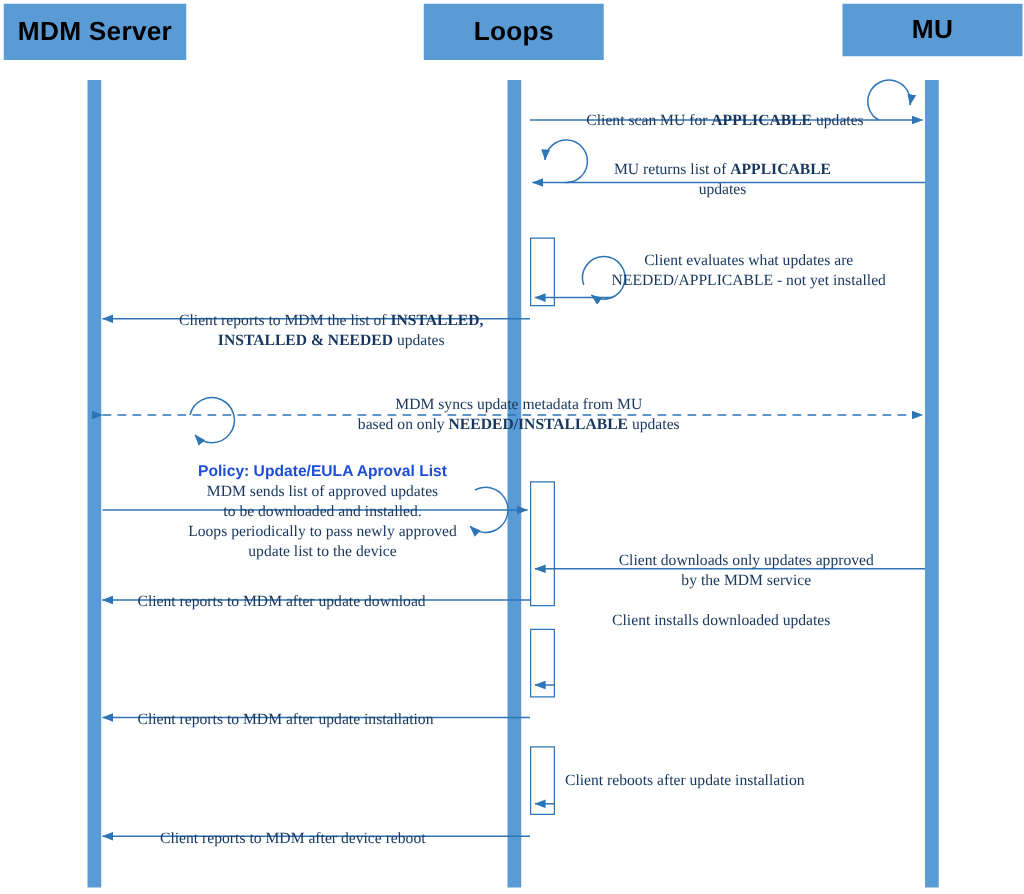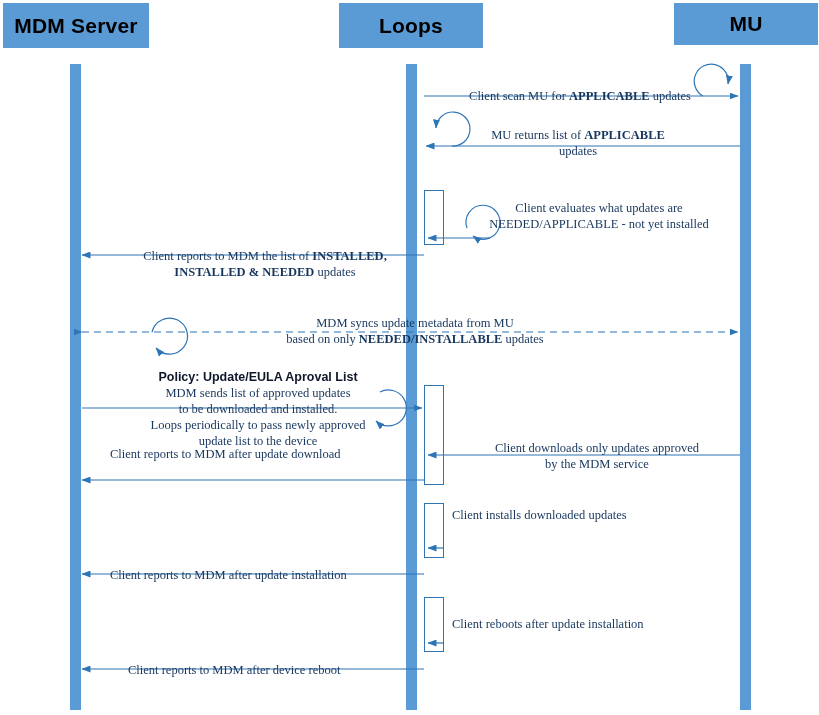--- a/index.html
+++ b/index.html
@@ -49,21 +49,21 @@
     text-align: center;
     color: #17365d;
     font-family: Liberation Serif, serif;
   }
   .msg-label b {
     font-weight: bold;
   }
   .policy-label {
     position: absolute;
     font-size: 12.5px;
-    color: #0f172a;
+    color: #1d4ed8;
     font-weight: bold;
     line-height: 16px;
     text-align: center;
   }
   svg.arrows {
     position: absolute;
     left: 0;
     top: 0;
     width: 819px;
     height: 715px;
@@ -143,23 +143,23 @@
   <div class="msg-label" style="left:110px; top:248px; width:310px;"><span><span>Client reports to MDM the list of </span><b>INSTALLED,</b></span><br><span><b>INSTALLED &amp; NEEDED</b><span> updates</span></span></div>
 
   <div class="msg-label" style="left:250px; top:315px; width:330px;"><span><span>MDM syncs update metadata from MU</span></span><br><span><span>based on only </span><b>NEEDED/INSTALLABLE</b><span> updates</span></span></div>
 
   <div class="policy-label" style="left:108px; top:369px; width:300px;">Policy: Update/EULA Aproval List</div>
 
   <div class="msg-label" style="left:100px; top:385px; width:316px;"><span><span>MDM sends list of approved updates</span></span><br><span><span>to be downloaded and installed.</span></span><br><span><span>Loops periodically to pass newly approved</span></span><br><span><span>update list to the device</span></span></div>
 
   <div class="msg-label" style="left:452px; top:440px; width:290px;"><span><span>Client downloads only updates approved</span></span><br><span><span>by the MDM service</span></span></div>
 
-  <div class="msg-label" style="left:110px; top:446px; width:290px; text-align:left;"><span><span>Client reports to MDM after update download</span></span></div>
+  <div class="msg-label" style="left:110px; top:473px; width:290px; text-align:left;"><span><span>Client reports to MDM after update download</span></span></div>
 
-  <div class="msg-label" style="left:452px; top:507px; width:250px; text-align:left;"><span><span>Client installs downloaded updates</span></span></div>
+  <div class="msg-label" style="left:452px; top:488px; width:250px; text-align:center;"><span><span>Client installs downloaded updates</span></span></div>
 
   <div class="msg-label" style="left:110px; top:567px; width:300px; text-align:left;"><span><span>Client reports to MDM after update installation</span></span></div>
 
   <div class="msg-label" style="left:452px; top:616px; width:260px; text-align:left;"><span><span>Client reboots after update installation</span></span></div>
 
   <div class="msg-label" style="left:128px; top:662px; width:290px; text-align:left;"><span><span>Client reports to MDM after device reboot</span></span></div>
 
 </div>
 
 </body></html>

